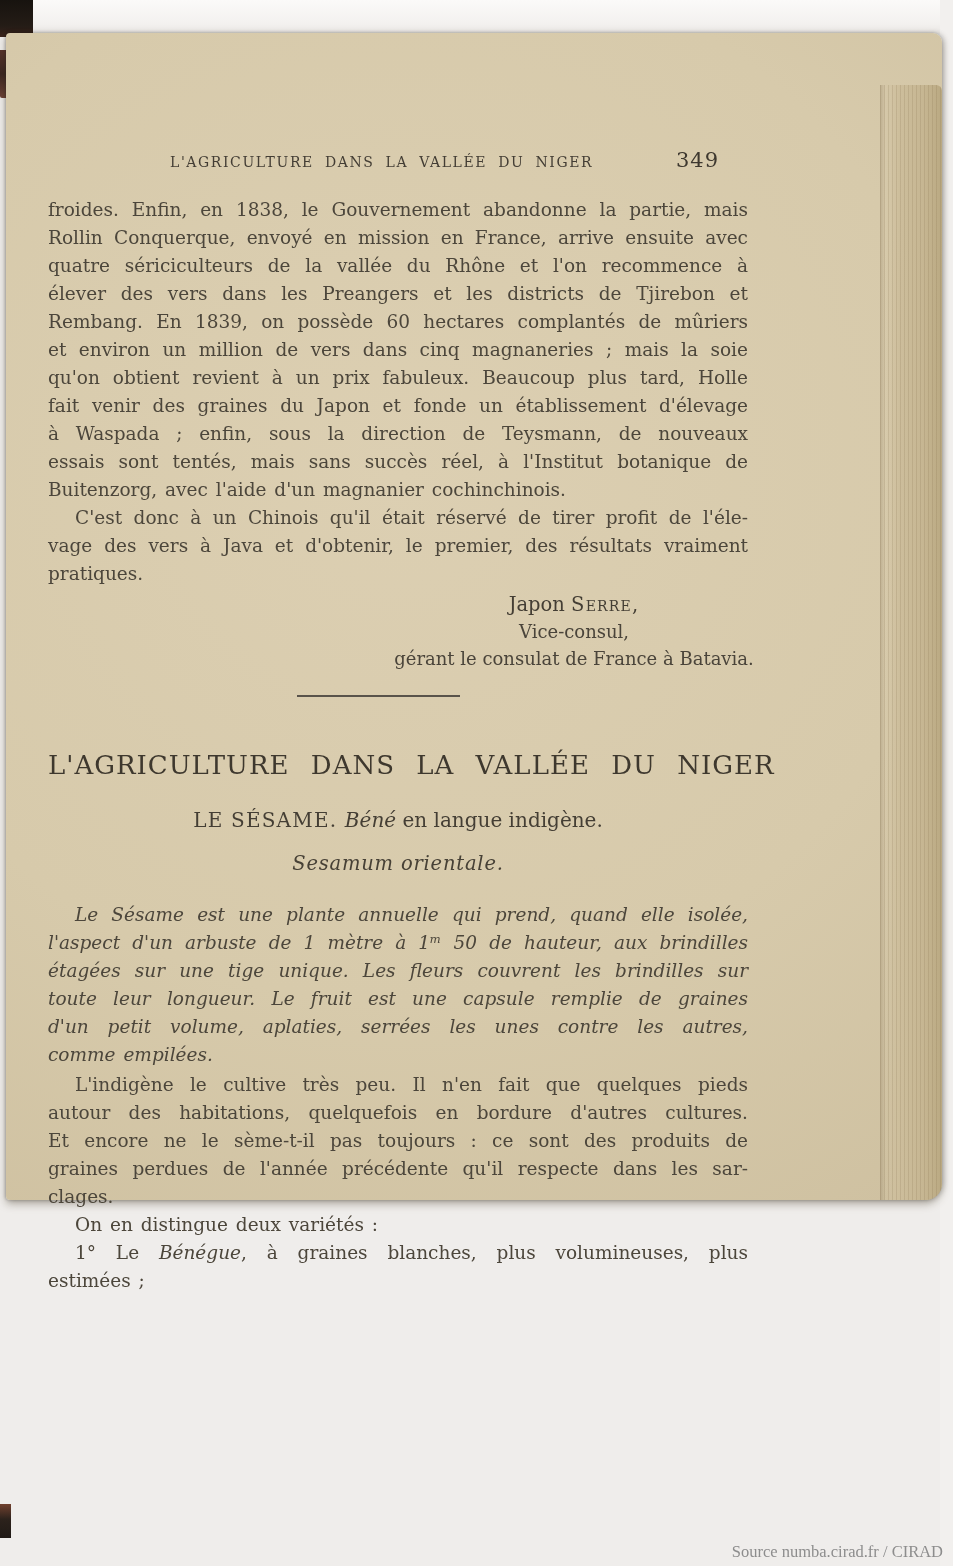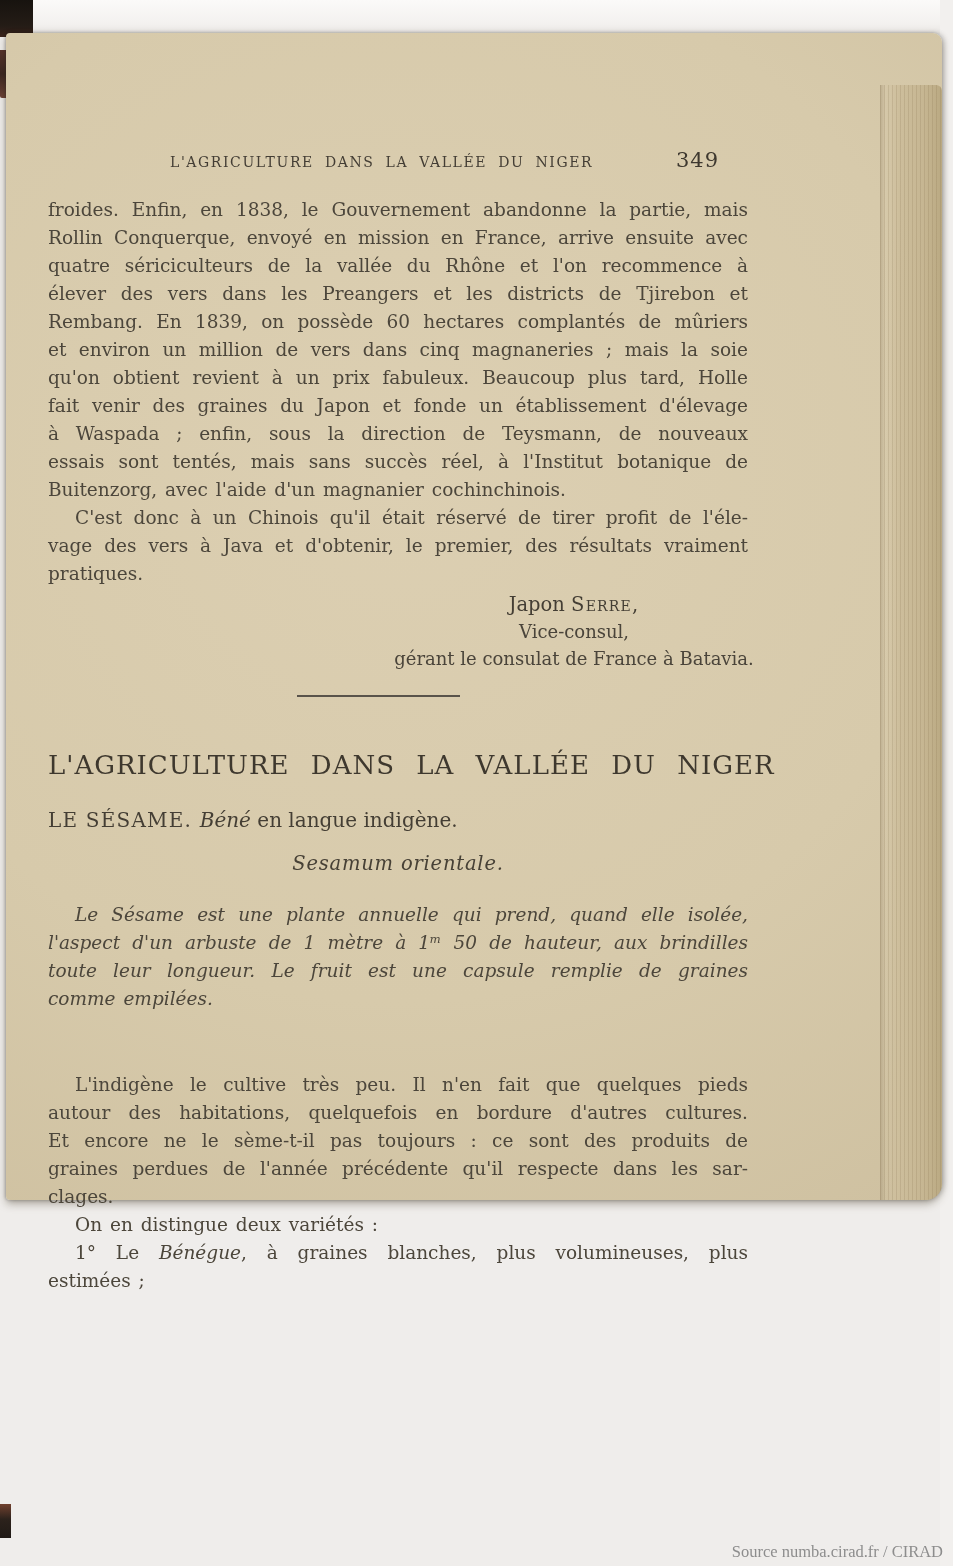--- a/index.html
+++ b/index.html
@@ -88,21 +88,21 @@
   
   .divider { top:662px; left:249px; width:163px; border-top:2px solid #59534a; }
 
   
   .section-heading {
     top:715px; font-size:26px; color:#3e382e;
     letter-spacing:1px; word-spacing:12px;
     text-align:justify; text-align-last:justify;
     height:34px; line-height:34px; white-space:nowrap;
   }
-  .article-subheading { top:773px; font-size:20px; color:#443e34; line-height:28px; }
+  .article-subheading { top:773px; text-align:center; font-size:20px; color:#443e34; line-height:28px; }
   .subhead-lead { letter-spacing:1.2px; }
   .latin-name { top:819px; text-align:center; font-size:19.5px; font-style:italic; color:#474136; letter-spacing:0.8px; }
 
   
   .source-attribution {
     position:absolute; right:10px; bottom:4px;
     font-family:Liberation Serif, serif;
     font-size:16.5px; color:#8d8d8d;
   }
 </style>
@@ -155,21 +155,23 @@
 
     <div class="block section-heading">L'AGRICULTURE DANS LA VALLÉE DU NIGER</div>
 
     <div class="block article-subheading"><span class="subhead-lead">LE SÉSAME. </span><span class="it">Béné</span><span> en langue indigène.</span></div>
 
     <div class="block latin-name">Sesamum orientale.</div>
 
     <div class="block para3">
       <div class="pline j indent">Le Sésame est une plante annuelle qui prend, quand elle isolée,</div>
       <div class="pline j">l'aspect d'un arbuste de 1 mètre à 1ᵐ 50 de hauteur, aux brindilles</div>
+      <div class="pline j">étagées sur une tige unique. Les fleurs couvrent les brindilles sur</div>
       <div class="pline j">toute leur longueur. Le fruit est une capsule remplie de graines</div>
+      <div class="pline j">d'un petit volume, aplaties, serrées les unes contre les autres,</div>
       <div class="pline last">comme empilées.</div>
     </div>
 
     <div class="block para4">
       <div class="pline j indent">L'indigène le cultive très peu. Il n'en fait que quelques pieds</div>
       <div class="pline j">autour des habitations, quelquefois en bordure d'autres cultures.</div>
       <div class="pline j">Et encore ne le sème-t-il pas toujours : ce sont des produits de</div>
       <div class="pline j">graines perdues de l'année précédente qu'il respecte dans les sar-</div>
       <div class="pline last">clages.</div>
     </div>

